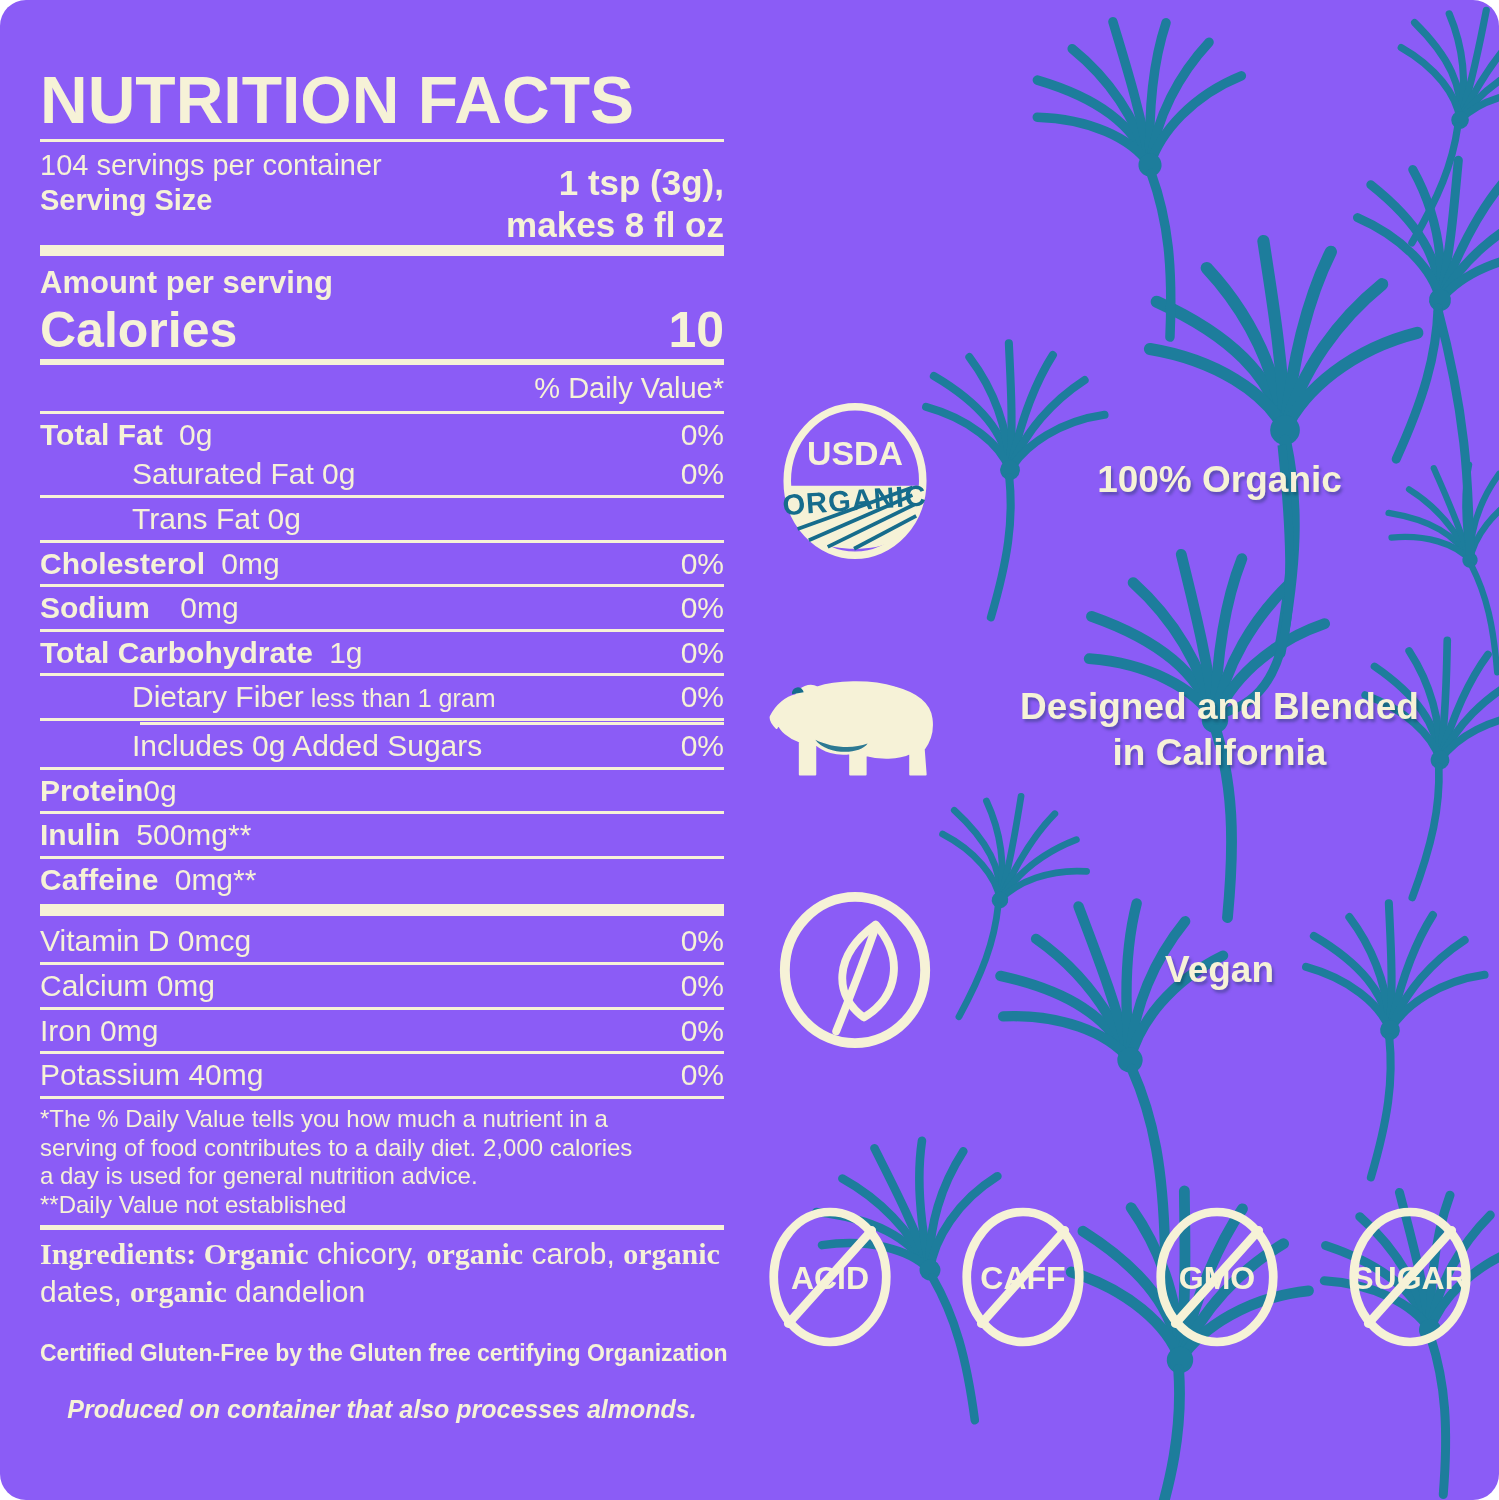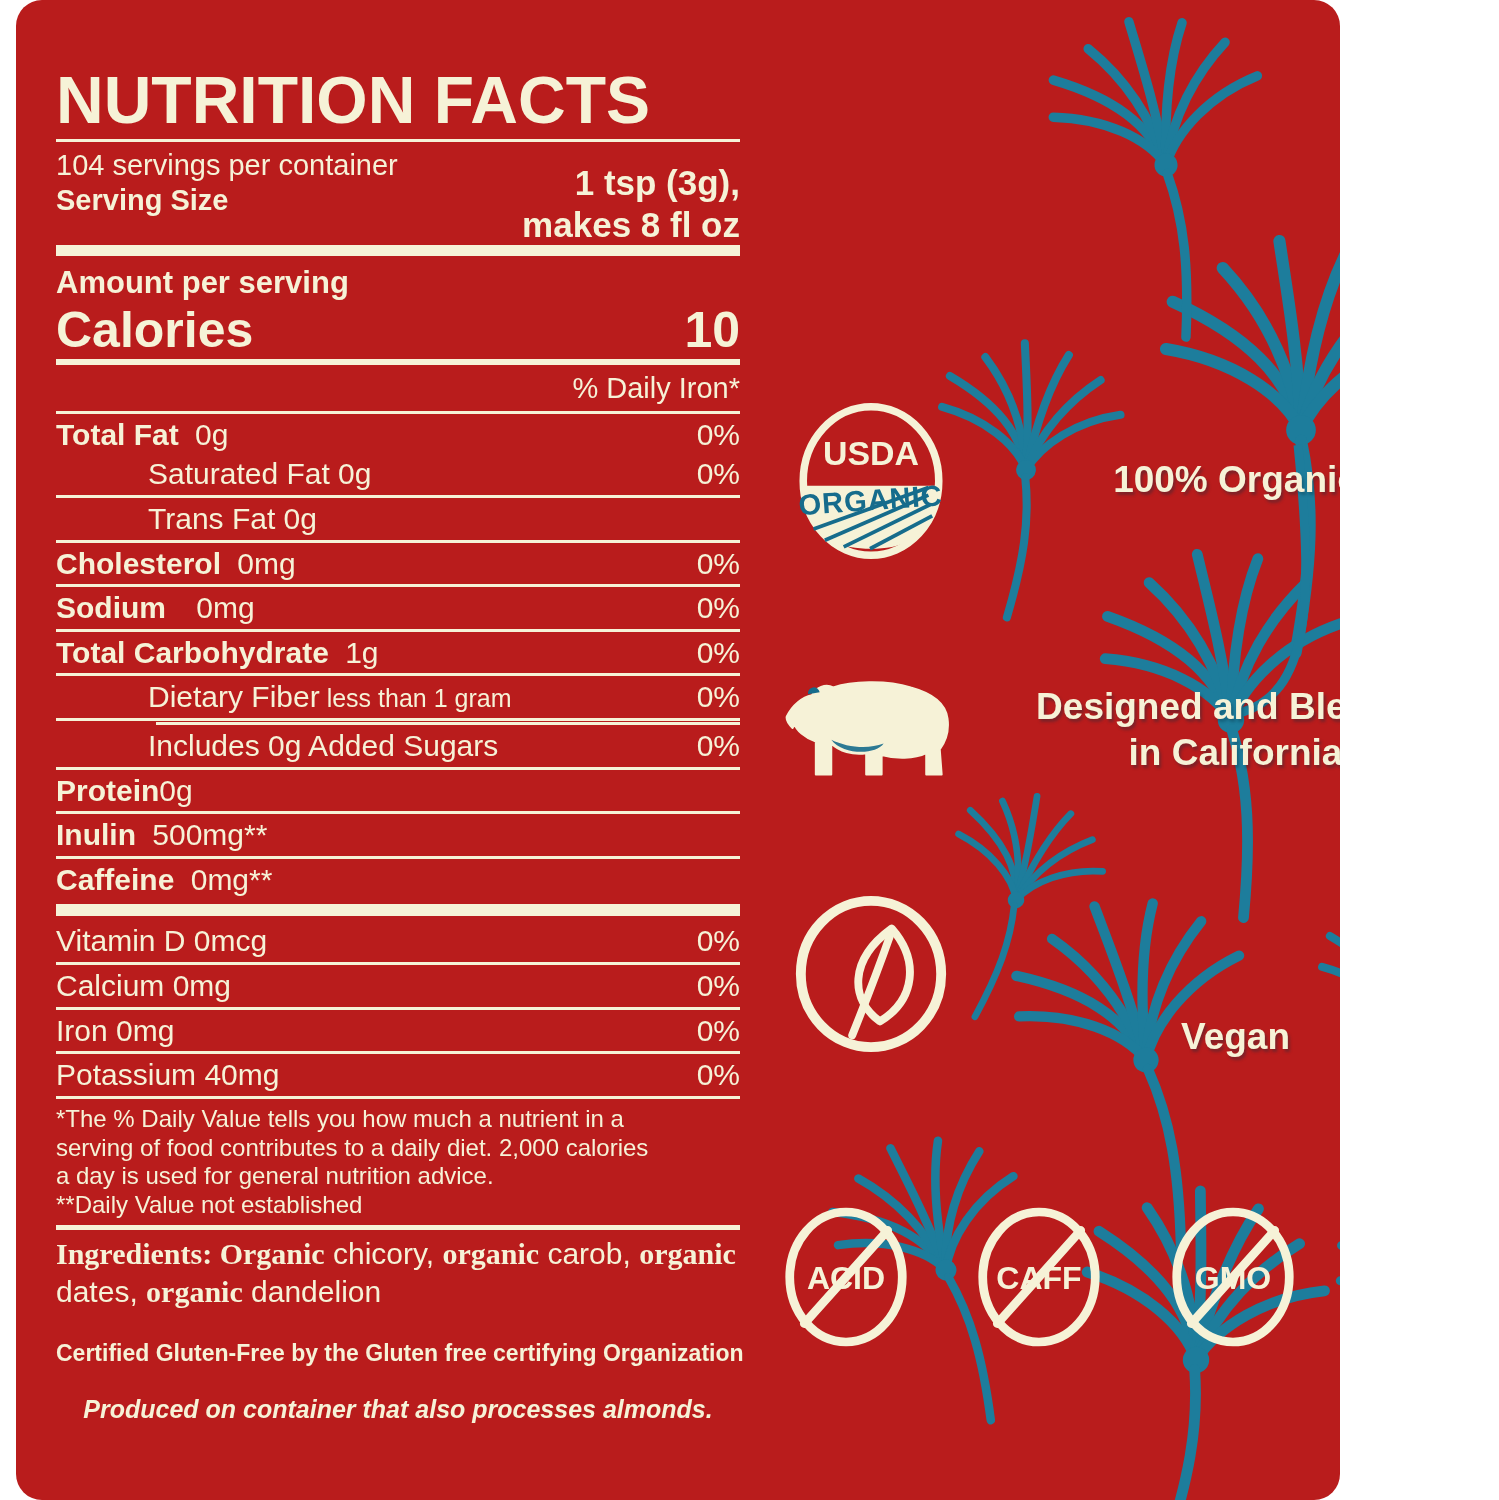--- a/index.html
+++ b/index.html
@@ -1,19 +1,19 @@
 <!DOCTYPE html>
 <html><head>
 <meta charset="utf-8">
 <style>
   html,body{margin:0;padding:0;background:#ffffff;}
   .canvas{
-    position:relative;width:1324px;height:1500px;background:#b91c1c;
+    position:relative;width:1499px;height:1500px;background:#8b5cf6;
     border-radius:26px;overflow:hidden;
-    font-family:"Liberation Sans",sans-serif;color:#F6F2D7;margin-left:16px;
+    font-family:"Liberation Sans",sans-serif;color:#F6F2D7;
   }
   .pattern{position:absolute;left:0;top:0;z-index:0;}
   
   .label{position:absolute;left:40px;top:66px;width:684px;z-index:2;}
   .nf-title{font-size:66px;font-weight:700;letter-spacing:0px;line-height:1.05;white-space:nowrap;}
   .rule{background:#F6F2D7;border:none;margin:0;}
   .rule.thin{height:3px;}
   .rule.med{height:6px;}
   .rule.thick{height:11px;}
   .rule.after-title{height:3px;margin-top:4px;}
@@ -104,21 +104,21 @@
       </div>
     </div>
 
     <div class="rule thick"></div>
     <div class="amount-per">Amount per serving</div>
     <div class="cal-row">
       <span class="cal-label">Calories</span>
       <span class="cal-value">10</span>
     </div>
     <div class="rule med"></div>
-    <div class="dv-head">% Daily Iron*</div>
+    <div class="dv-head">% Daily Value*</div>
     <div class="sep"></div>
 
     <div class="nrow">
       <span class="nm"><b>Total Fat</b><span class="gap8"> 0g</span></span>
       <span class="pct">0%</span>
     </div>
     <div class="nrow indent">
       <span class="nm"><span>Saturated Fat 0g</span></span>
       <span class="pct">0%</span>
     </div>
@@ -231,21 +231,21 @@
         <path fill="#166C8C" d="M30,23 a6,6 0 0 1 12,-2 Z"></path>
         <path fill="#166C8C" d="M54,70 C70,78 92,80 108,74 C100,86 66,86 54,70 Z" opacity="0.9"></path>
       </svg>
     </div>
     <div class="f-text">
       <div>Designed and Blended</div>
       <div>in California</div>
     </div>
   </div>
 
-  <div class="feature" style="top:880px;height:180px;align-items:flex-end;">
+  <div class="feature" style="top:880px;height:180px;">
     <div class="f-iconbox">
       <svg class="icon" width="168" height="172" viewBox="0 0 170 172" fill="none" stroke="#F6F2D7" stroke-linecap="round" stroke-linejoin="round">
         <ellipse cx="85" cy="86" rx="71" ry="74" stroke-width="10"></ellipse>
         <path d="M106,40 C134,72 130,112 94,134 C64,112 62,72 106,40 Z" stroke-width="8"></path>
         <path d="M104,48 C92,82 82,108 66,148" stroke-width="8"></path>
       </svg>
     </div>
     <div class="f-text">Vegan</div>
   </div>
 

